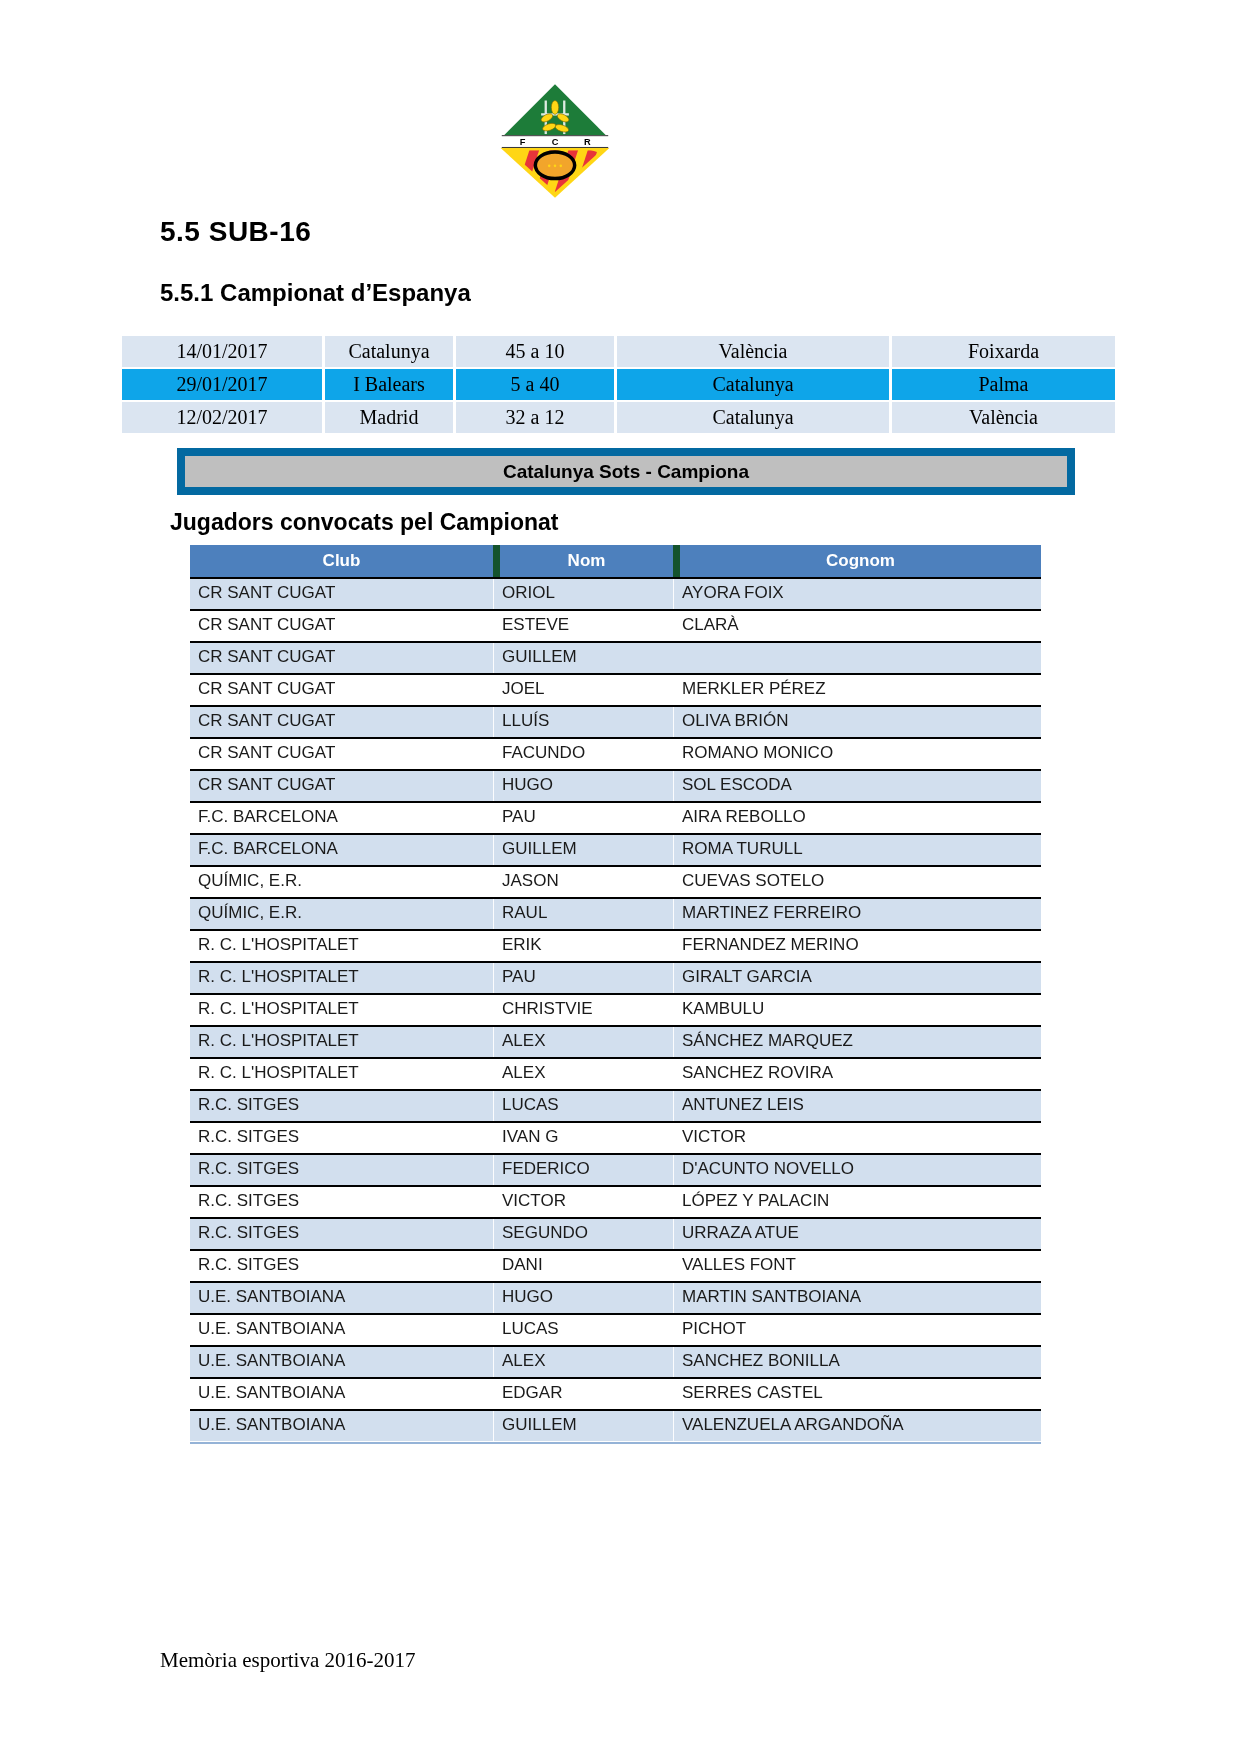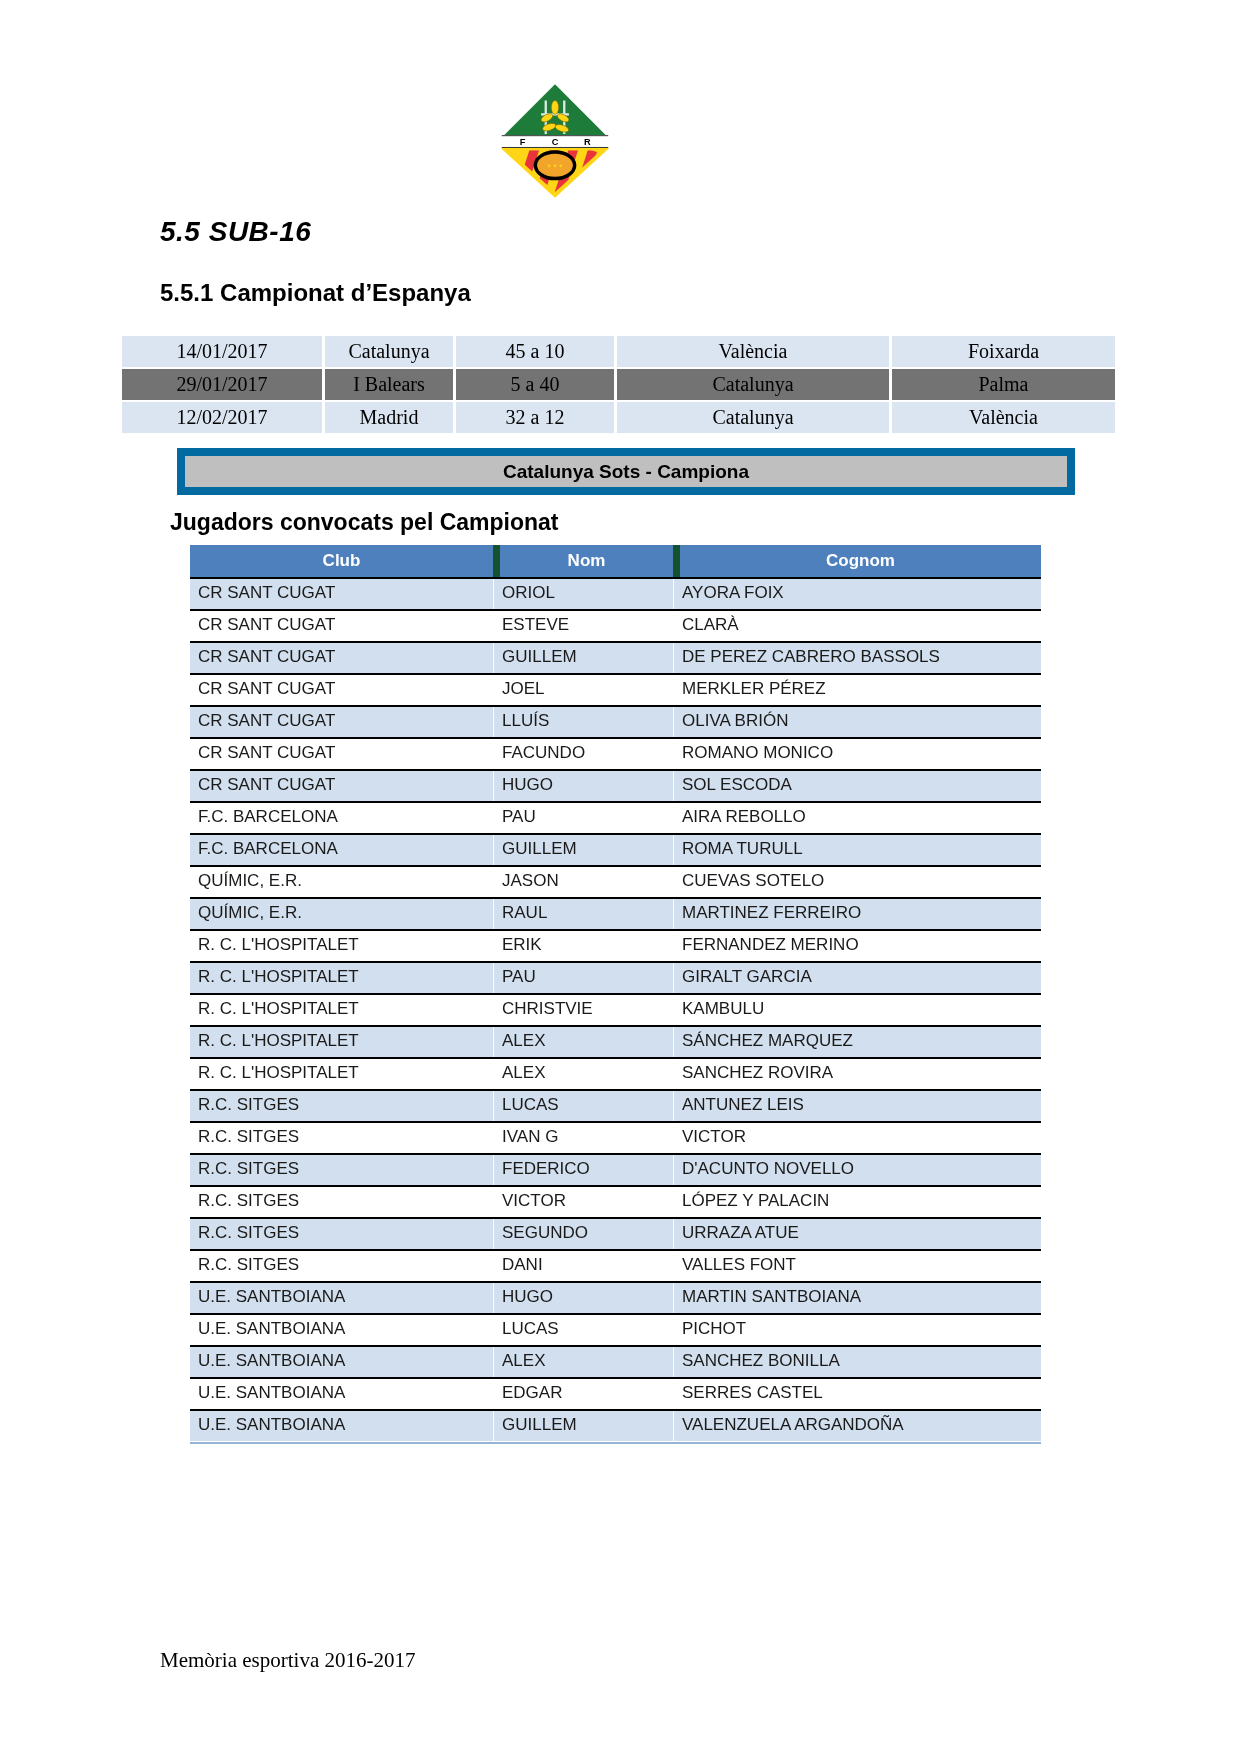--- a/index.html
+++ b/index.html
@@ -6,42 +6,42 @@
   body{
     width:1240px;height:1755px;background:#ffffff;position:relative;
     font-family:"Liberation Sans",sans-serif;color:#000;
   }
   .page{position:absolute;inset:0;overflow:hidden;}
 
   .logo{position:absolute;left:497px;top:82px;width:116px;height:118px;}
 
   .h-sub16{
     position:absolute;left:160px;top:216px;margin:0;
-    font-style:italic;font-weight:bold;font-size:28px;letter-spacing:.5px;
+    font-weight:bold;font-size:28px;letter-spacing:.5px;
   }
   .h-campionat{
     position:absolute;left:160px;top:279px;margin:0;
     font-weight:bold;font-size:24px;
   }
   .h-jugadors{
     position:absolute;left:162px;top:501px;margin:8px;
     font-weight:bold;font-size:23px;
   }
 
   .results{
     position:absolute;left:122px;top:336px;width:993px;
     display:grid;grid-template-columns:200px 128px 158px 272px 223px;
     column-gap:3px;row-gap:2px;
   }
   .rcell{
     height:31px;line-height:31px;text-align:center;
     font-family:"Liberation Serif",serif;font-size:20px;color:#000;
   }
   .rcell.light{background:#dbe5f1;}
-  .rcell.dark{background:#737373;}
+  .rcell.dark{background:#0ea5e9;}
 
   .banner{
     position:absolute;left:177px;top:448px;width:882px;height:31px;
     background:#bfbfbf;border:8px solid #0369a1;
     text-align:center;line-height:31px;font-weight:bold;font-size:19px;color:#000;
   }
 
   .ptable{position:absolute;left:190px;top:545px;width:851px;}
   .phead{
     display:grid;grid-template-columns:303px 180px 368px;height:32px;background:#4d80bd;
@@ -164,21 +164,20 @@
           <div class="pcell">AYORA FOIX</div>
         </div>
         <div class="prow plain">
           <div class="pcell">CR SANT CUGAT</div>
           <div class="pcell">ESTEVE</div>
           <div class="pcell">CLARÀ</div>
         </div>
         <div class="prow band">
           <div class="pcell">CR SANT CUGAT</div>
           <div class="pcell">GUILLEM</div>
-          <div class="pcell">DE PEREZ CABRERO BASSOLS</div>
         </div>
         <div class="prow plain">
           <div class="pcell">CR SANT CUGAT</div>
           <div class="pcell">JOEL</div>
           <div class="pcell">MERKLER PÉREZ</div>
         </div>
         <div class="prow band">
           <div class="pcell">CR SANT CUGAT</div>
           <div class="pcell">LLUÍS</div>
           <div class="pcell">OLIVA BRIÓN</div>

